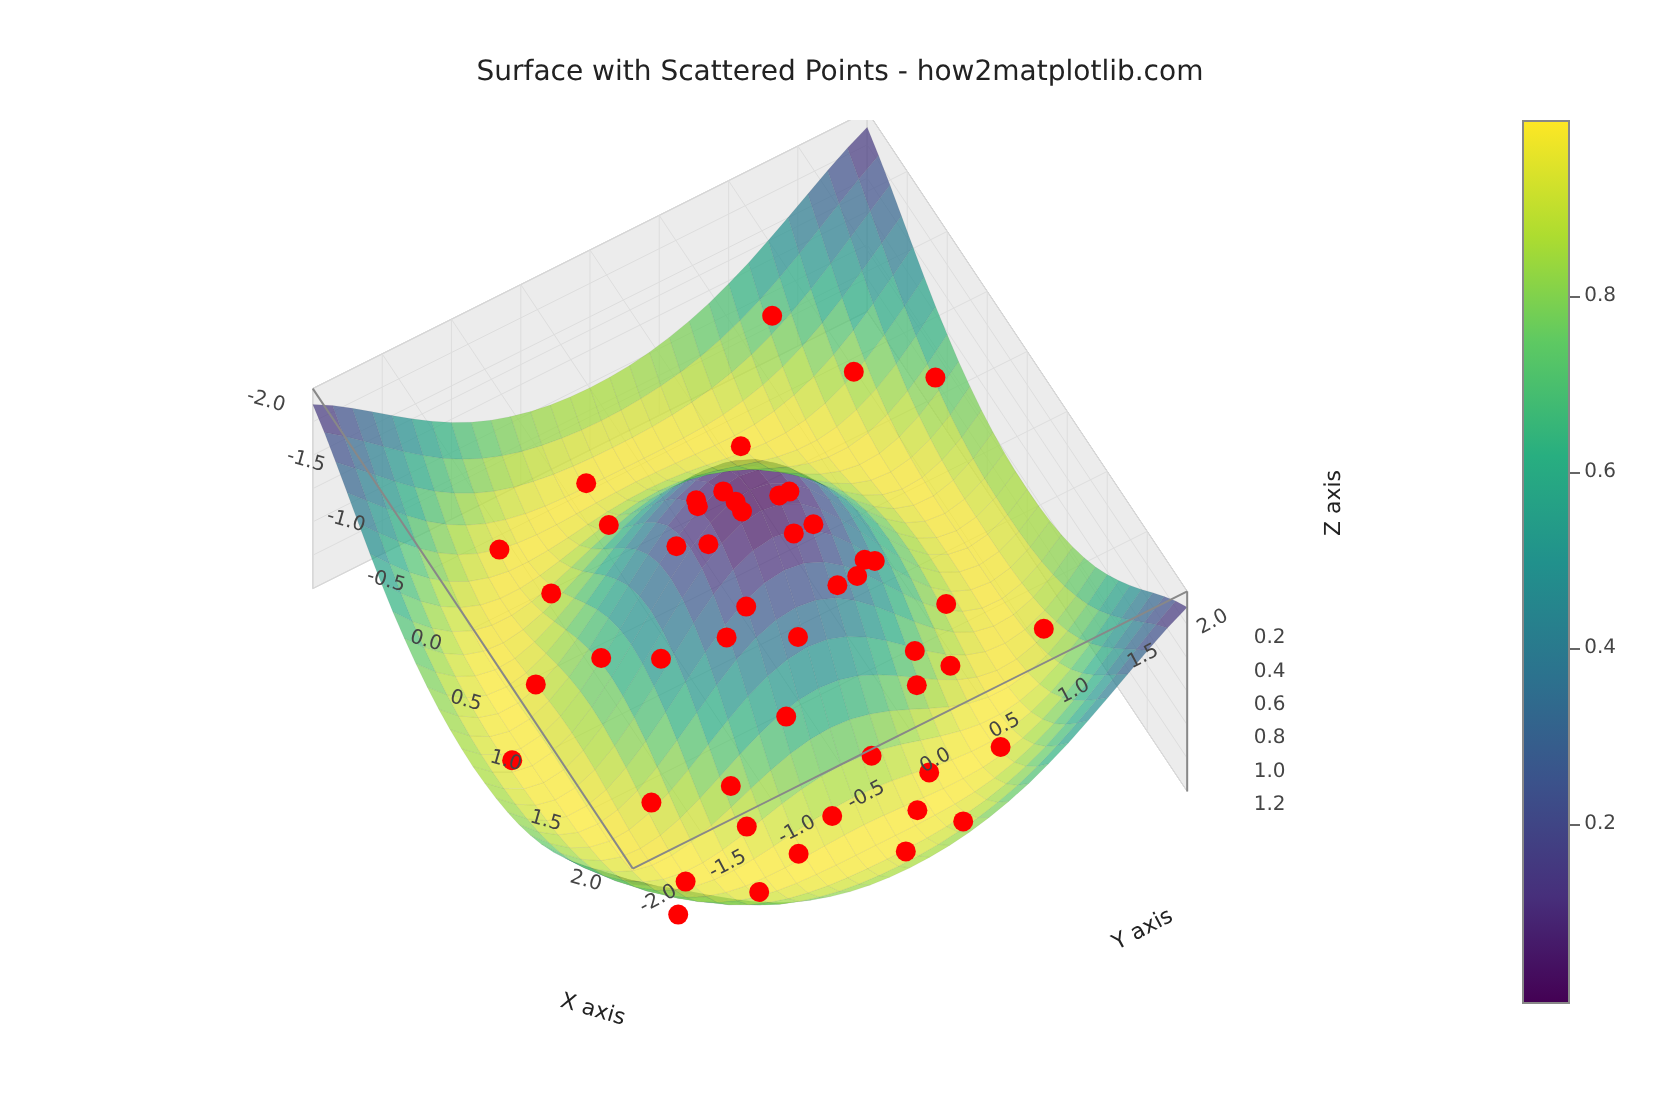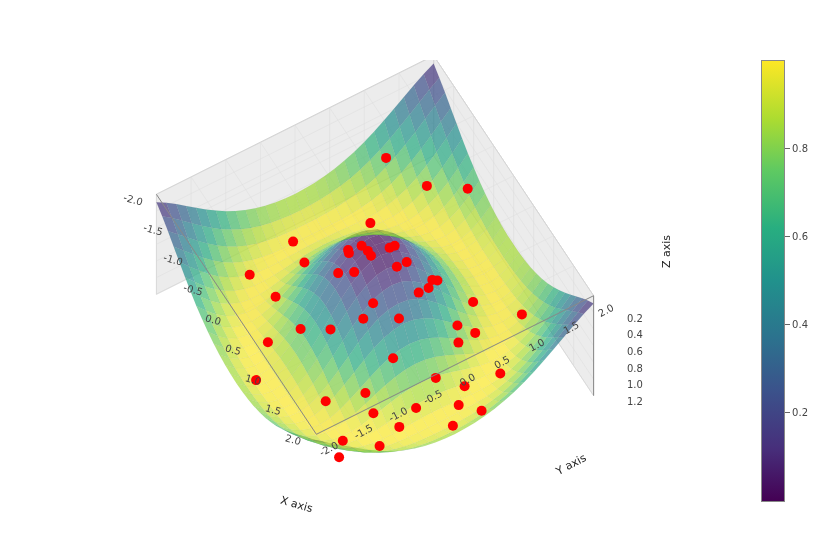--- a/index.html
+++ b/index.html
@@ -70,20 +70,21 @@
     width: 5px;
     height: 1px;
     background: #666;
   }
 </style>
 </head>
 <body>
 
 <div class="figure">
 
+  <div class="title">Surface with Scattered Points - how2matplotlib.com</div>
 
   <div class="plot3d">
     <svg id="plot-svg" width="610" height="460" viewBox="0 0 610 460">
         <polygon points="86.4,134.3 246.4,374.3 523.6,235.7 363.6,-4.3" fill="#f2f2f2" stroke="#bbb" stroke-width="0.5"></polygon>
         <polygon points="363.6,-4.3 523.6,235.7 523.6,335.7 363.6,95.7" fill="#ececec" stroke="#bbb" stroke-width="0.5"></polygon>
         <polygon points="86.4,134.3 363.6,-4.3 363.6,95.7 86.4,234.3" fill="#ececec" stroke="#bbb" stroke-width="0.5"></polygon>
         <line x1="86.4" y1="134.3" x2="363.6" y2="-4.3" stroke="#ddd" stroke-width="0.5"></line>
         <line x1="363.6" y1="-4.3" x2="363.6" y2="95.7" stroke="#ddd" stroke-width="0.5"></line>
         <line x1="106.4" y1="164.3" x2="383.6" y2="25.7" stroke="#ddd" stroke-width="0.5"></line>
         <line x1="383.6" y1="25.7" x2="383.6" y2="125.7" stroke="#ddd" stroke-width="0.5"></line>

